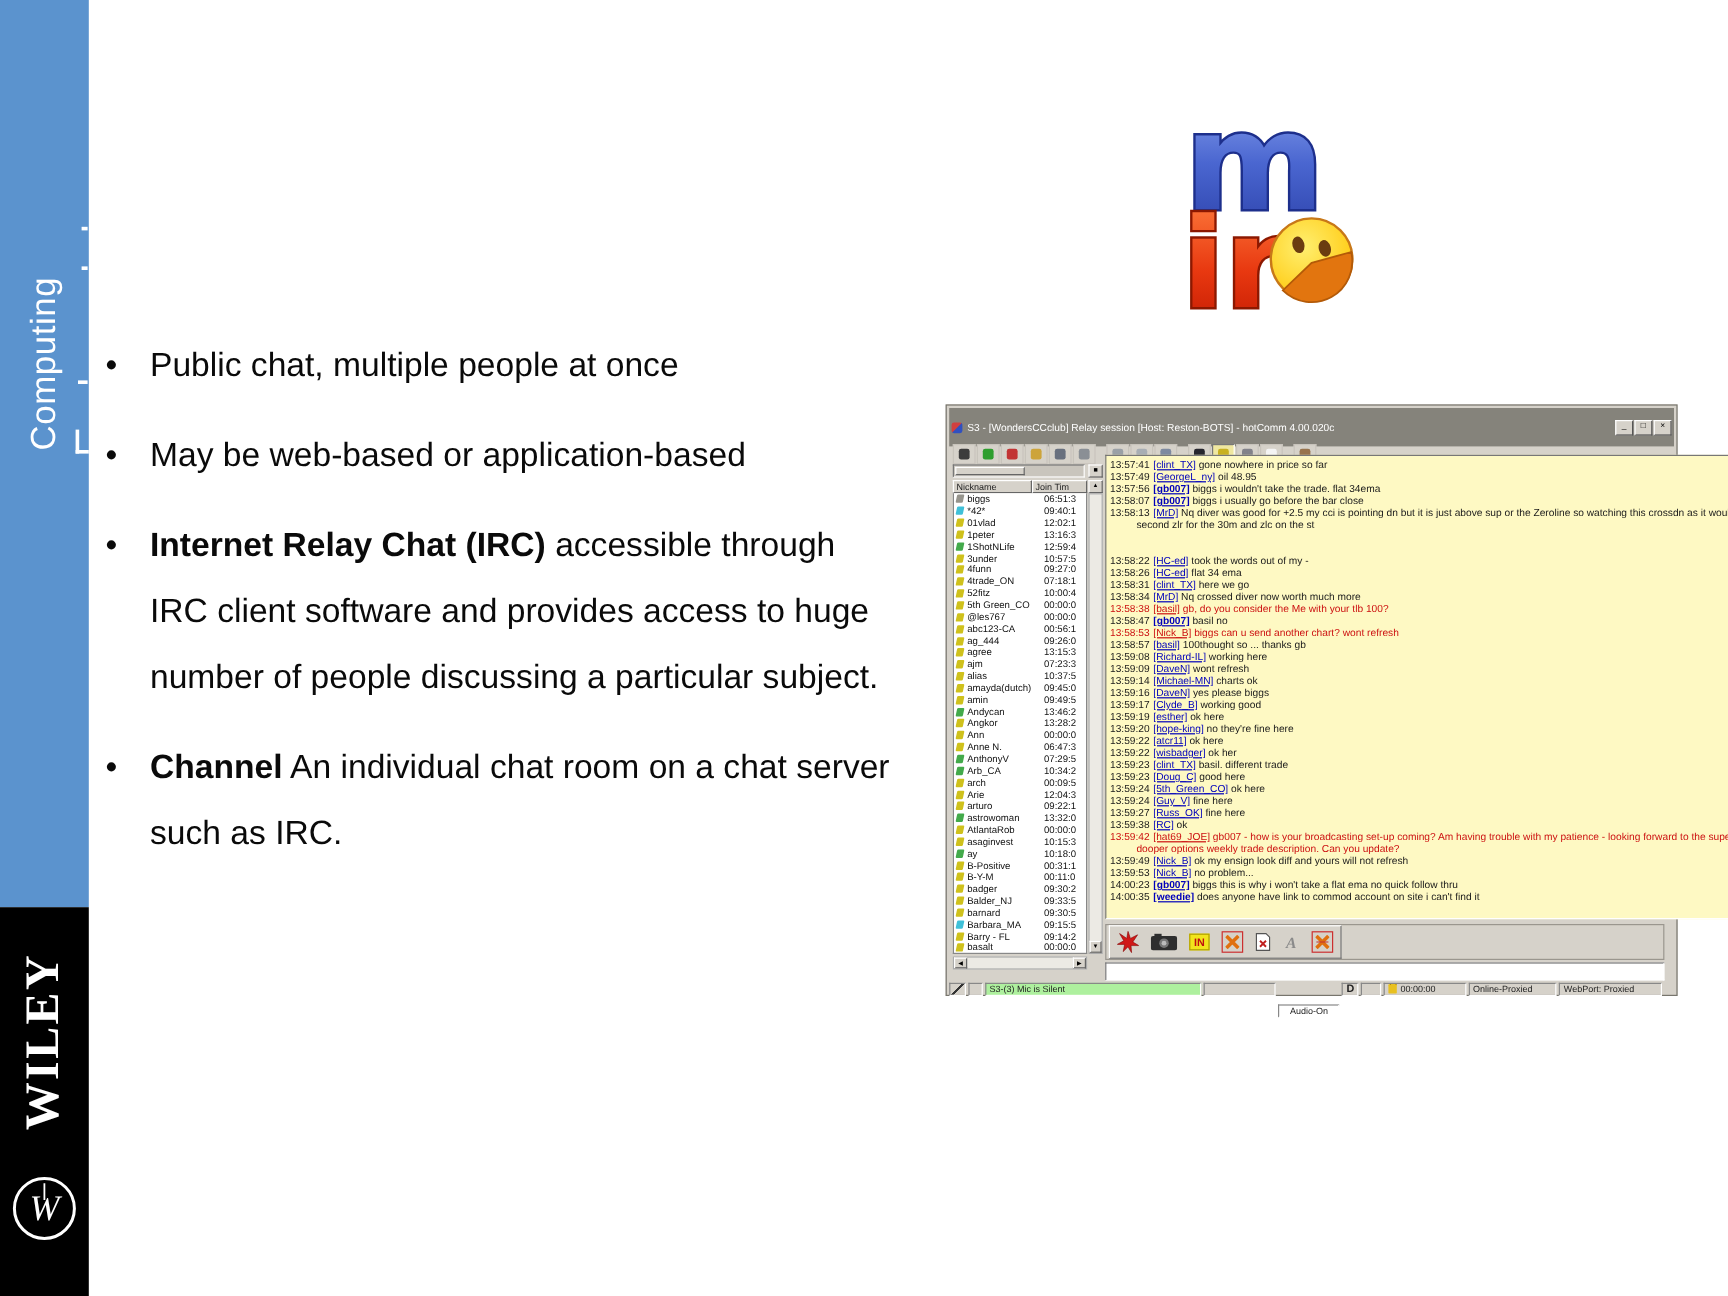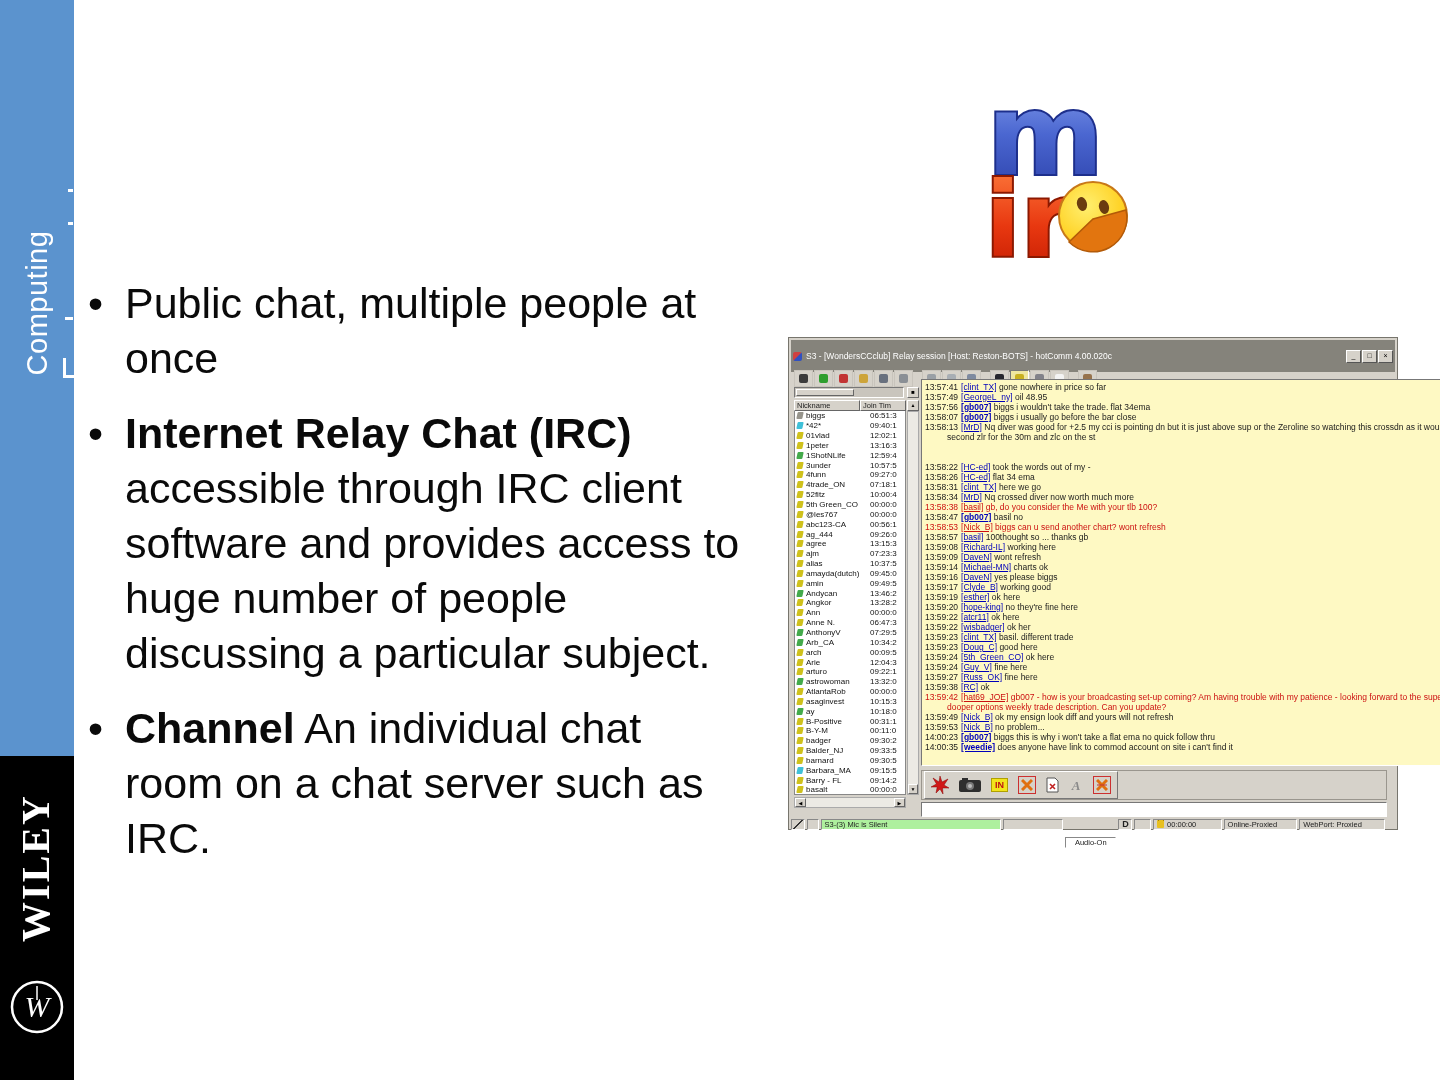--- a/index.html
+++ b/index.html
@@ -16,21 +16,21 @@
   .wlogo{position:absolute;left:8px;top:978px;}
   .artifact{position:absolute;background:#fff;}
   .a1{left:68px;top:189px;width:5px;height:3px;}
   .a2{left:68px;top:222px;width:5px;height:3px;}
   .a3{left:65px;top:317px;width:8px;height:3px;}
   .a4v{left:63px;top:358px;width:3px;height:20px;}
   .a4h{left:63px;top:375px;width:11px;height:3px;}
 
   
   .title{position:absolute;left:113px;top:116px;font-size:84px;letter-spacing:-1px;color:#050505;}
-  .bullets{position:absolute;left:88px;top:276px;width:660px;font-size:43px;line-height:55px;color:#0a0a0a;}
+  .bullets{position:absolute;left:88px;top:276px;width:660px;font-size:28px;line-height:55px;color:#0a0a0a;}
   .bullet-item{display:flex;margin-bottom:20px;}
   .bdot{flex:none;width:37px;}
   .bdot::before{content:"\2022";}
   .btext{flex:1;}
   .btext b{font-weight:700;}
 
   
   .mirc{position:absolute;left:983px;top:98px;}
 
   
@@ -144,20 +144,24 @@
       <div class="artifact a2"></div>
     <div class="artifact a3"></div>
       <div class="artifact a4v"></div>
       <div class="artifact a4h"></div>
   </div>
 
   <div class="bullets">
       <div class="bullet-item">
         <span class="bdot"></span>
         <div class="btext">Public chat, multiple people at once</div>
+      </div>
+      <div class="bullet-item">
+        <span class="bdot"></span>
+        <div class="btext">May be web-based or application-based</div>
       </div>
       <div class="bullet-item">
         <span class="bdot"></span>
         <div class="btext"><b>Internet Relay Chat (IRC)</b> accessible through IRC client software and provides access to huge number of people discussing a particular subject.</div>
       </div>
       <div class="bullet-item">
         <span class="bdot"></span>
         <div class="btext"><b>Channel</b> An individual chat room on a chat server such as IRC.</div>
       </div>
     </div>

